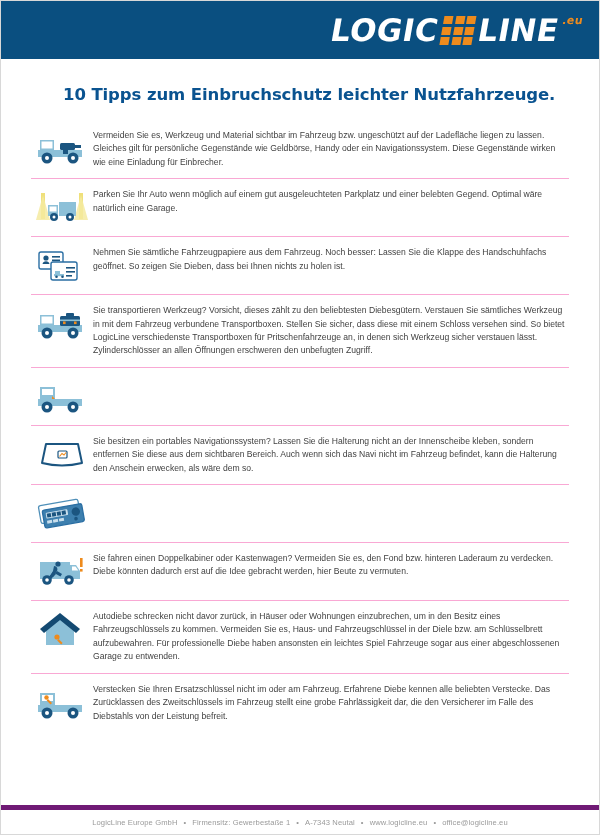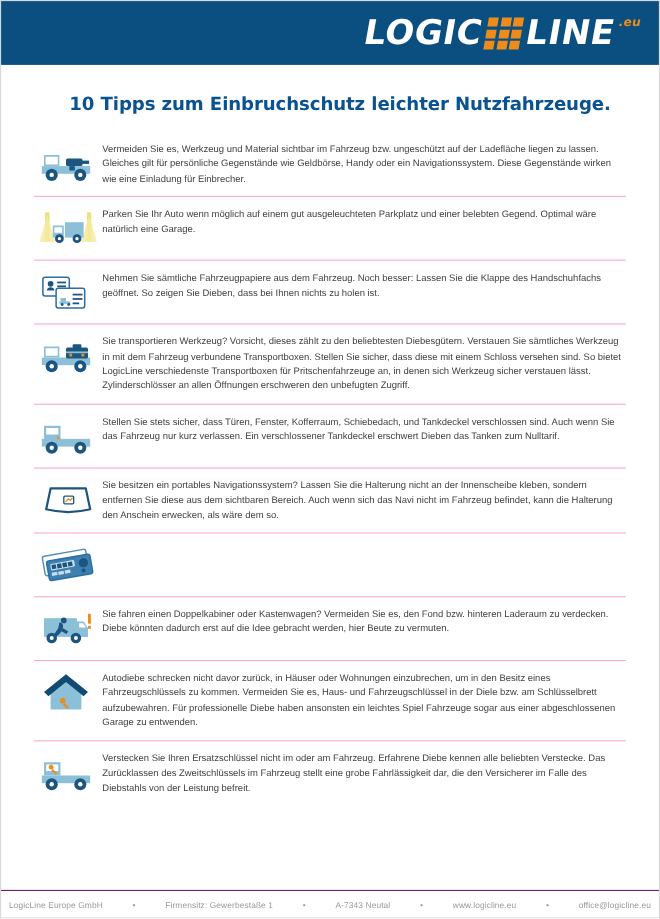--- a/index.html
+++ b/index.html
@@ -86,21 +86,20 @@
     margin-top: 16px;
   }
   .tip {
     display: flex;
     align-items: flex-start;
     border-top: 1px solid #f9a8d4;
     padding: 9px 0 9px 0;
   }
   .tip:first-child {
     border-top: none;
-    align-items: flex-end;
   }
   .tip-icon {
     flex: 0 0 62px;
     width: 62px;
     display: flex;
     align-items: flex-start;
     justify-content: center;
     padding-top: 1px;
   }
   .tip-text {
@@ -112,28 +111,27 @@
     text-align: left;
   }
 
   
   .footer {
     position: absolute;
     left: 0;
     right: 0;
     bottom: 0;
     height: 24px;
-    border-top: 1px solid #701a75;
+    border-top: 5px solid #701a75;
     display: flex;
     align-items: center;
     justify-content: center;
     font-size: 7.6px;
     color: #9a9a9a;
     letter-spacing: 0.1px;
-    gap: 21px;
   }
   .footer span { white-space: nowrap; }
 </style>
 </head>
 <body>
 
 <div class="page">
 
   <div class="header">
     <div class="logo">
@@ -243,21 +241,20 @@
           <path d="M4 9 h15 v12 h-15 z" fill="#8cc0d8"></path>
           <path d="M6 11 h11 v6 h-11 z" fill="#ffffff"></path>
           <rect x="2" y="21" width="44" height="7" fill="#8cc0d8"></rect>
           <path d="M16 18 l3 3 -3 0 z" fill="#ee8b1d"></path>
           <circle cx="11" cy="29" r="5.5" fill="#1b5580"></circle>
           <circle cx="11" cy="29" r="2" fill="#ffffff"></circle>
           <circle cx="37" cy="29" r="5.5" fill="#1b5580"></circle>
           <circle cx="37" cy="29" r="2" fill="#ffffff"></circle>
         </svg>
       </div>
-      <div class="tip-text">Stellen Sie stets sicher, dass Türen, Fenster, Kofferraum, Schiebedach, und Tankdeckel verschlossen sind. Auch wenn Sie das Fahrzeug nur kurz verlassen. Ein verschlossener Tankdeckel erschwert Dieben das Tanken zum Nulltarif.</div>
     </div>
 
     <div class="tip">
       <div class="tip-icon">
         <svg width="52" height="38" viewBox="0 0 52 38">
           <path d="M10 8 H42 L46 27 Q26 32 6 27 Z" fill="#ffffff" stroke="#1b5580" stroke-width="2" stroke-linejoin="round"></path>
           <rect x="22" y="15" width="9" height="7" rx="1" fill="#ffffff" stroke="#1b5580" stroke-width="1.2"></rect>
           <path d="M23.5 20.5 L26 17.5 L28 19 L30 16.5" fill="none" stroke="#ee8b1d" stroke-width="1.1"></path>
         </svg>
       </div>

